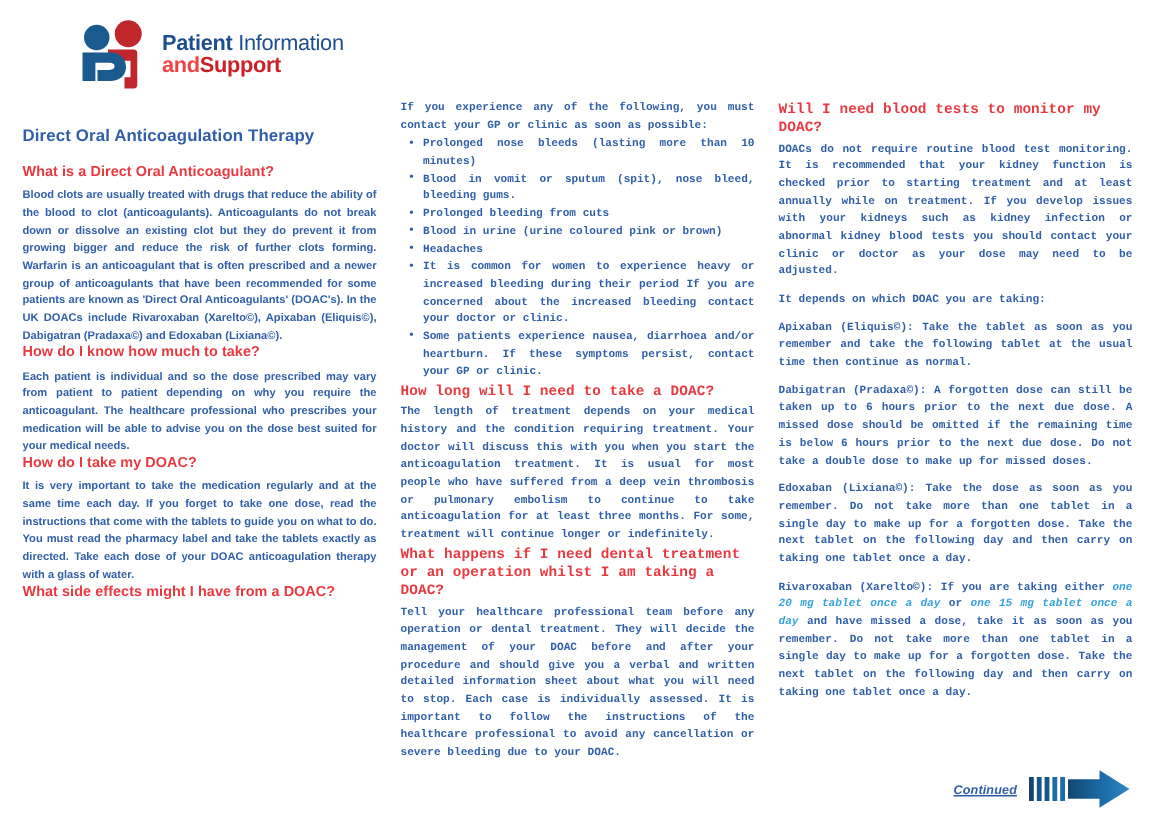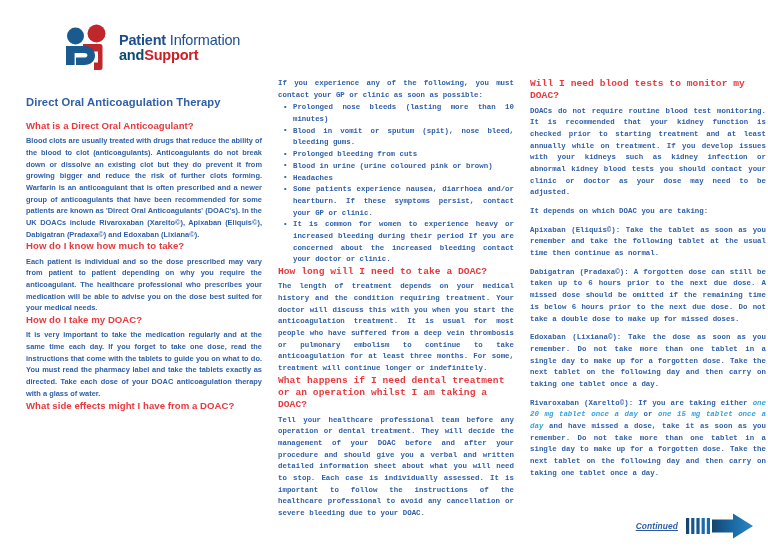--- a/index.html
+++ b/index.html
@@ -13,21 +13,21 @@
     font-family: "Liberation Sans", sans-serif;
     color: #2c5aa0;
     overflow: hidden;
     position: relative;
   }
   .page {
     width: 768px;
     height: 551px;
     position: relative;
     box-sizing: border-box;
-    padding: 16px;
+    padding: 5px;
     background: #ffffff;
   }
   .columns {
     display: flex;
     flex-direction: row;
     align-items: flex-start;
     padding: 0 10px;
     box-sizing: border-box;
     width: 768px;
   }
@@ -62,21 +62,21 @@
     letter-spacing: -0.2px;
     white-space: nowrap;
   }
   .logo-line2 {
     font-size: 14.5px;
     letter-spacing: -0.2px;
     white-space: nowrap;
   }
   .lg-bold-blue { font-weight: bold; color: #1d4e8f; }
   .lg-thin-blue { font-weight: normal; color: #1d4e8f; }
-  .lg-gold { font-weight: bold; color: #0c4a6e; }
+  .lg-gold { font-weight: bold; color: #ef4444; }
   .lg-bold-red { font-weight: bold; color: #cc2027; }
 
   
   .doc-title {
     font-size: 11.2px;
     font-weight: bold;
     color: #2f5fa8;
     margin: 18px 0 12px 0;
     letter-spacing: 0.1px;
   }
@@ -197,22 +197,22 @@
 
     <div class="col">
 
       <p class="body">If you experience any of the following, you must contact your GP or clinic as soon as possible:</p>
       <ul class="bullets">
         <li>Prolonged nose bleeds (lasting more than 10 minutes)</li>
         <li>Blood in vomit or sputum (spit), nose bleed, bleeding gums.</li>
         <li>Prolonged bleeding from cuts</li>
         <li>Blood in urine (urine coloured pink or brown)</li>
         <li>Headaches</li>
+        <li>It is common for women to experience heavy or increased bleeding during their period If you are concerned about the increased bleeding contact your doctor or clinic.</li>
         <li>Some patients experience nausea, diarrhoea and/or heartburn. If these symptoms persist, contact your GP or clinic.</li>
-        <li>It is common for women to experience heavy or increased bleeding during their period If you are concerned about the increased bleeding contact your doctor or clinic.</li>
       </ul>
 
       <h2 class="sect sect-gap">How long will I need to take a DOAC?</h2>
       <p class="body">The length of treatment depends on your medical history and the condition requiring treatment. Your doctor will discuss this with you when you start the anticoagulation treatment. It is usual for most people who have suffered from a deep vein thrombosis or pulmonary embolism to continue to take anticoagulation for at least three months. For some, treatment will continue longer or indefinitely.</p>
 
       <h2 class="sect sect-gap">What happens if I need dental treatment or an operation whilst I am taking a DOAC?</h2>
       <p class="body">Tell your healthcare professional team before any operation or dental treatment. They will decide the management of your DOAC before and after your procedure and should give you a verbal and written detailed information sheet about what you will need to stop. Each case is individually assessed. It is important to follow the instructions of the healthcare professional to avoid any cancellation or severe bleeding due to your DOAC.</p>
     </div>
 
     <div class="col">

